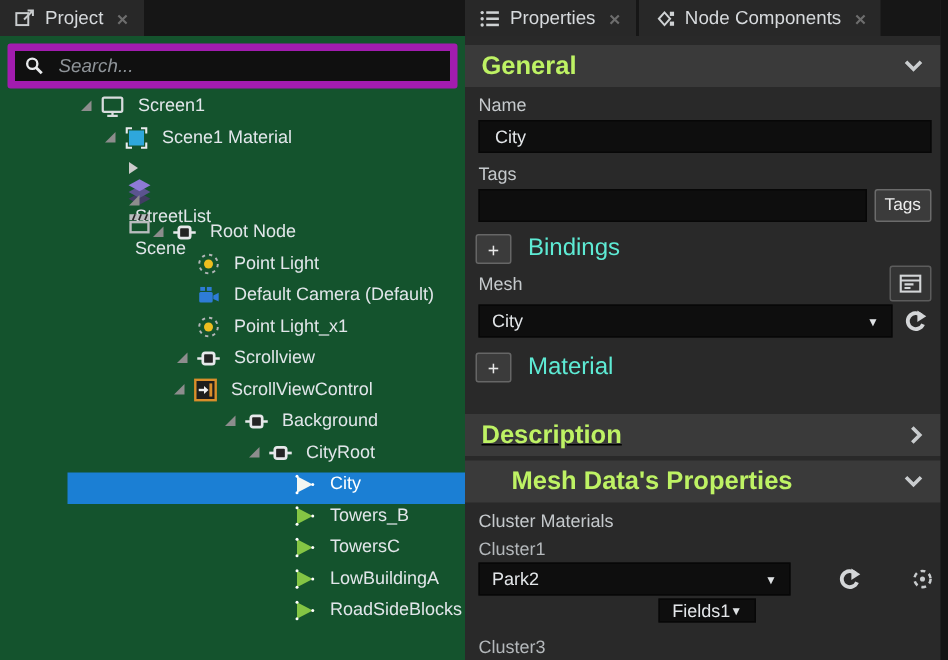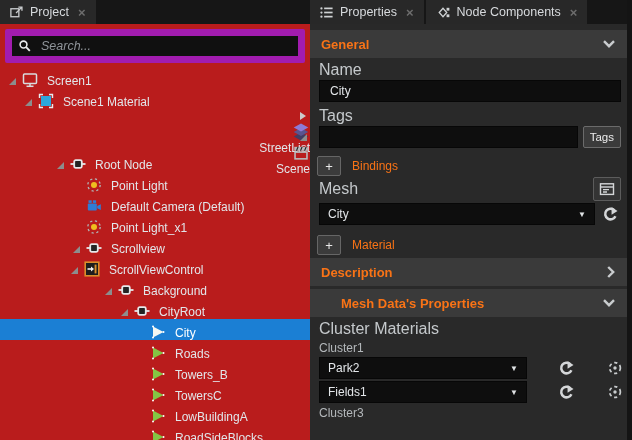--- a/index.html
+++ b/index.html
@@ -4,100 +4,100 @@
 <style>
   html,body{margin:0;padding:0;}
   body{
     width:632px;height:440px;overflow:hidden;position:relative;
     background:#141414;
     font-family:"Liberation Sans", sans-serif;
     -webkit-font-smoothing:antialiased;
     user-select:none;
   }
   .panel{position:absolute;top:0;height:440px;overflow:hidden;}
-  #left-panel{left:0;width:310px;background:#b91c1c;}
+  #left-panel{left:0;width:310px;background:#14532d;}
   #divider{position:absolute;left:310px;top:0;width:5px;height:440px;background:#0c0c0c;}
   #right-panel{left:310px;width:317px;background:#292929;}
 
   
   .tabstrip{height:24px;background:#161616;display:flex;align-items:stretch;}
   .tab{display:flex;align-items:center;gap:6px;padding:0 9px;background:#282828;margin-right:2px;}
   .tab-label{font-size:12.5px;color:#d7dadd;white-space:nowrap;}
   .tab-close{font-size:13px;font-weight:bold;color:#6d6d6d;line-height:1;padding:0 1px;margin-left:2px;}
   .tab svg{flex:0 0 auto;}
 
   
   .search-box{
     margin:5px 5px 4px 5px;height:20px;background:#101010;
-    border:7px solid #a21caf;border-radius:2px;
+    border:5px solid #a21caf;border-radius:2px;
     display:flex;align-items:center;padding:0 6px;gap:7px;
   }
   .search-box input{
     flex:1;background:transparent;border:none;outline:none;
     font-family:"Liberation Sans", sans-serif;
     font-size:12.5px;font-style:italic;color:#cfd3d6;
   }
   .search-box input::placeholder{color:#8f9499;font-style:italic;}
 
   
   .tree{margin-top:4px;}
-  .trow{height:21px;display:flex;align-items:flex-end;white-space:nowrap;}
+  .trow{height:21px;display:flex;align-items:flex-start;white-space:nowrap;margin-left:45px;}
   .trow.selected{background:#1b7fd4;}
   .tlabel{font-size:12px;color:#e2e6ea;margin-left:8px;}
   .trow.selected .tlabel{color:#ffffff;}
   .exp{width:14px;height:14px;flex:0 0 14px;display:flex;align-items:center;justify-content:center;}
   .exp.expanded::before{content:"";width:0;height:0;border-left:7px solid transparent;border-bottom:7px solid #8d8d8d;}
   .exp.collapsed::before{content:"";width:0;height:0;border-top:4px solid transparent;border-bottom:4px solid transparent;border-left:6px solid #cccccc;}
   .ticon{width:18px;height:16px;flex:0 0 18px;margin-left:2px;}
   .ticon-mesh{color:#84c544;}
   .trow.selected .ticon-mesh{color:#f4f7f2;}
   .lvl0{padding-left:5px;}  .lvl1{padding-left:21px;} .lvl2{padding-left:37px;flex-direction:column;}
   .lvl3{padding-left:53px;} .lvl4{padding-left:69px;} .lvl5{padding-left:67px;}
   .lvl6{padding-left:101px;}.lvl7{padding-left:117px;}.lvl8{padding-left:133px;}
 
   
   .sec-header{
     height:28px;background:#3a3a3a;display:flex;align-items:center;
     padding:0 11px;margin-top:6px;
   }
-  .sec-title{font-size:13px;font-weight:bold;color:#f97316;}
+  .sec-title{font-size:17px;font-weight:bold;color:#bef264;}
   .sec-chev{margin-left:auto;display:flex;align-items:center;}
-  .field-label{margin:5px 8px 0 9px;font-size:16px;color:#c5c9cc;height:14px;line-height:14px;}
+  .field-label{margin:5px 8px 0 9px;font-size:12px;color:#c5c9cc;height:14px;line-height:14px;}
   .sub-label{margin:3px 8px 0 9px;font-size:12px;color:#b4b8bb;height:14px;line-height:14px;}
   .text-input{
     margin:3px 6px 0 9px;height:20px;background:#0e0e0e;border:1px solid #070707;
     display:flex;align-items:center;padding:0 8px;
   }
   .text-input input{
     flex:1;background:transparent;border:none;outline:none;
     font-family:"Liberation Sans", sans-serif;font-size:12px;color:#e3e6e9;
   }
   .tags-row{margin:3px 6px 0 9px;display:flex;gap:5px;align-items:stretch;}
   .tags-row .text-input{margin:0;flex:1;}
   .small-btn{
     background:#3b3b3b;border:1px solid #6b6b6b;border-radius:2px;color:#ececec;
     font-size:11.5px;display:flex;align-items:center;justify-content:center;
     padding:0 6px;height:20px;
   }
   .plus-row{margin:8px 6px 0 7px;display:flex;align-items:center;gap:11px;height:20px;}
   .plus-btn{width:22px;height:18px;background:#3b3b3b;border:1px solid #666666;border-radius:2px;
     color:#e8e8e8;font-size:13px;display:flex;align-items:center;justify-content:center;line-height:1;}
-  .plus-label{font-size:12px;color:#f97316;}
+  .plus-label{font-size:16px;color:#5eead4;}
   .head-row{margin:0 6px 0 9px;height:26px;display:flex;align-items:center;justify-content:space-between;}
   .icon-btn{width:26px;height:22px;background:#343434;border:1px solid #5c5c5c;border-radius:2px;
     display:flex;align-items:center;justify-content:center;}
   .dd-row{margin:1px 6px 0 9px;height:22px;display:flex;align-items:center;gap:4px;}
   .dd-row.cluster{margin-right:3px;gap:28px;}
   .dropdown{flex:1;height:20px;background:#0e0e0e;border:1px solid #070707;
     display:flex;align-items:center;padding:0 8px;}
   .dd-value{font-size:12px;color:#e3e6e9;}
   .dd-arrow{margin-left:auto;font-size:8px;color:#dfe2e4;}
   .round-icon{width:22px;height:22px;display:flex;align-items:center;justify-content:center;}
   .mt10{margin-top:10px;}
-  .mt5{margin-top:3px;}
+  .mt5{margin-top:21px;text-decoration:underline;}
   .mt3{margin-top:3px;padding-left:31px;}
 </style>
 </head>
 <body>
 
 <svg width="0" height="0" style="position:absolute">
   <defs>
     <symbol id="i-screen" viewBox="0 0 16 16">
       <rect x="1.5" y="2" width="13" height="9.5" rx="1" fill="none" stroke="#d9dcde" stroke-width="1.5"></rect>
       <path d="M8 11.5v2.4" stroke="#d9dcde" stroke-width="1.5"></path>
@@ -293,27 +293,20 @@
       <svg class="ticon ticon-mesh">
           <use href="#i-mesh"></use>
         </svg>
       <span class="tlabel">City</span>
     </div>
     <div class="trow lvl8">
       <span class="exp"></span>
       <svg class="ticon ticon-mesh">
           <use href="#i-mesh"></use>
         </svg>
-      <span class="tlabel">Roads</span>
-    </div>
-    <div class="trow lvl8">
-      <span class="exp"></span>
-      <svg class="ticon ticon-mesh">
-          <use href="#i-mesh"></use>
-        </svg>
       <span class="tlabel">Towers_B</span>
     </div>
     <div class="trow lvl8">
       <span class="exp"></span>
       <svg class="ticon ticon-mesh">
           <use href="#i-mesh"></use>
         </svg>
       <span class="tlabel">TowersC</span>
     </div>
     <div class="trow lvl8">
@@ -436,21 +429,21 @@
           <use href="#i-revert"></use>
         </svg>
     </div>
     <div class="round-icon" style="width:19px;">
       <svg width="16" height="16">
           <use href="#i-target"></use>
         </svg>
     </div>
   </div>
 
-  <div class="dd-row cluster" style="margin-top:2px;">
+  <div class="dd-row cluster" style="margin-top:2px;flex-direction:column;">
     <div class="dropdown">
       <span class="dd-value">Fields1</span>
       <span class="dd-arrow">▼</span>
     </div>
     <div class="round-icon">
       <svg width="17" height="17">
           <use href="#i-revert"></use>
         </svg>
     </div>
     <div class="round-icon" style="width:19px;">

